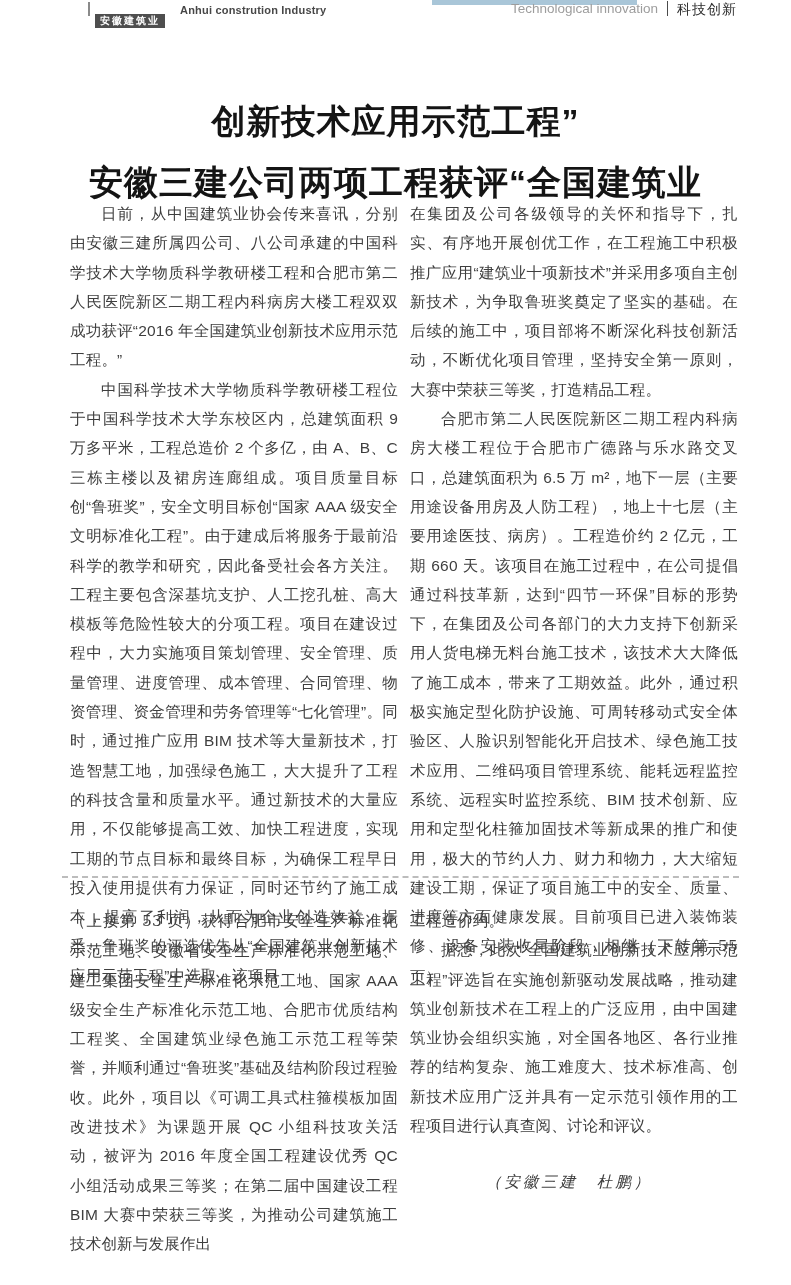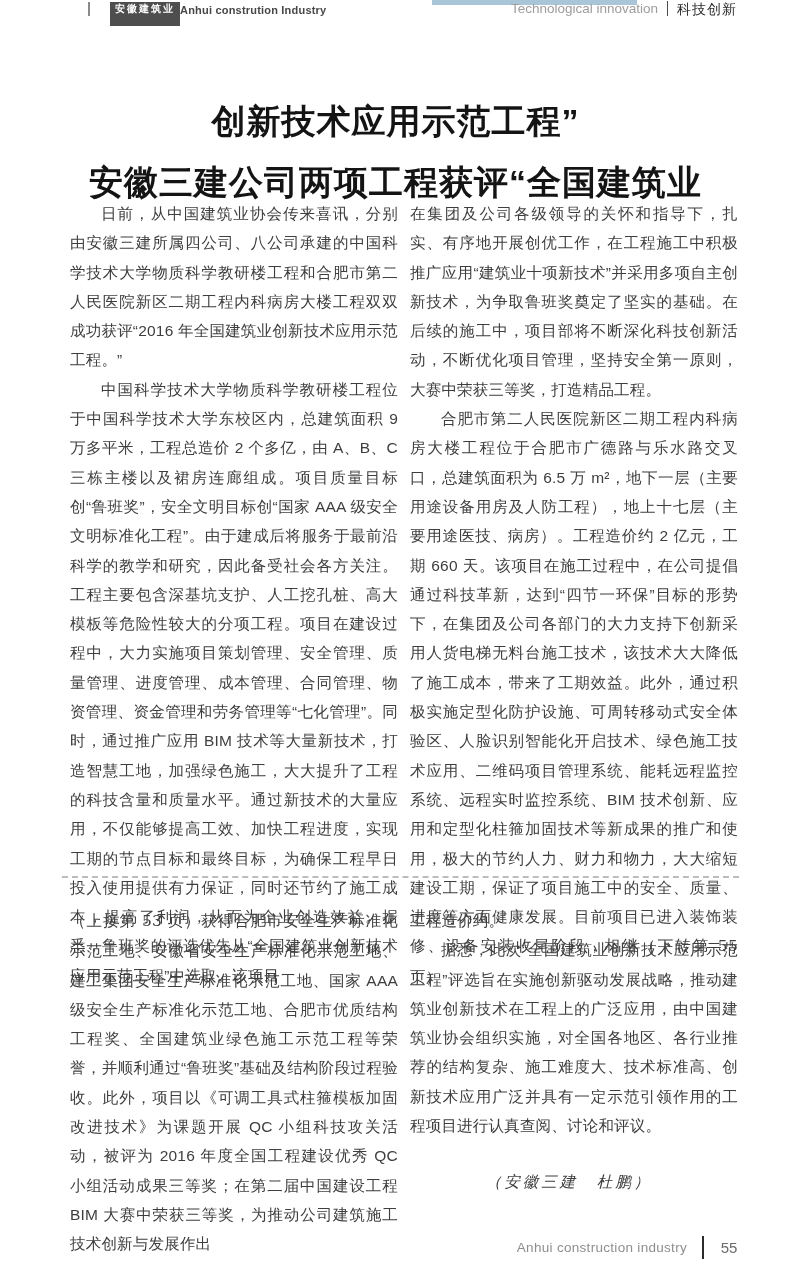--- a/index.html
+++ b/index.html
@@ -16,25 +16,25 @@
   .topbar-blue {
     position:absolute; left:432px; top:0;
     width:205px; height:5px;
     background:#a9c6d8;
   }
   .brand-tick {
     position:absolute; left:88px; top:2px;
     width:2px; height:14px; background:#8a8a8a;
   }
   .brand-box {
-    position:absolute; left:95px; top:2px;
-    height:24px; padding:0 5px;
+    position:absolute; left:95px; top:14px;
+    height:14px; padding:0 5px;
     background:#4e4e4e; color:#fdfdfd;
     font-size:10px; line-height:14px;
-    letter-spacing:2px; font-weight:bold;margin-left:15px;
+    letter-spacing:2px; font-weight:bold;
   }
   .brand-en {
     position:absolute; left:180px; top:4px;
     font-size:11px; font-weight:bold; color:#474747;
     letter-spacing:0.2px;
   }
   .section-right {
     position:absolute; right:54px; top:1px;
     display:flex; gap:9px;
     height:18px;
@@ -134,19 +134,14 @@
   <div class="col col-ll">
     <p><span class="kai">（上接第 53 页）</span><span>获得合肥市安全生产标准化示范工地、安徽省安全生产标准化示范工地、建工集团安全生产标准化示范工地、国家 AAA 级安全生产标准化示范工地、合肥市优质结构工程奖、全国建筑业绿色施工示范工程等荣誉，并顺利通过“鲁班奖”基础及结构阶段过程验收。此外，项目以《可调工具式柱箍模板加固改进技术》为课题开展 QC 小组科技攻关活动，被评为 2016 年度全国工程建设优秀 QC 小组活动成果三等奖；在第二届中国建设工程 BIM 大赛中荣获三等奖，为推动公司建筑施工技术创新与发展作出</span></p>
   </div>
 
   <div class="col col-lr">
     <p>工程造价约。</p>
     <p class="indent">据悉，此次“全国建筑业创新技术应用示范工程”评选旨在实施创新驱动发展战略，推动建筑业创新技术在工程上的广泛应用，由中国建筑业协会组织实施，对全国各地区、各行业推荐的结构复杂、施工难度大、技术标准高、创新技术应用广泛并具有一定示范引领作用的工程项目进行认真查阅、讨论和评议。</p>
     <p class="signature">（安徽三建　杜鹏）</p>
   </div>
 
-  <div class="footer">
-    <span class="footer-journal">Anhui construction industry</span>
-    <span class="footer-line"></span>
-    <span class="footer-page">55</span>
-  </div>
 
 </div>
 
 </body></html>

